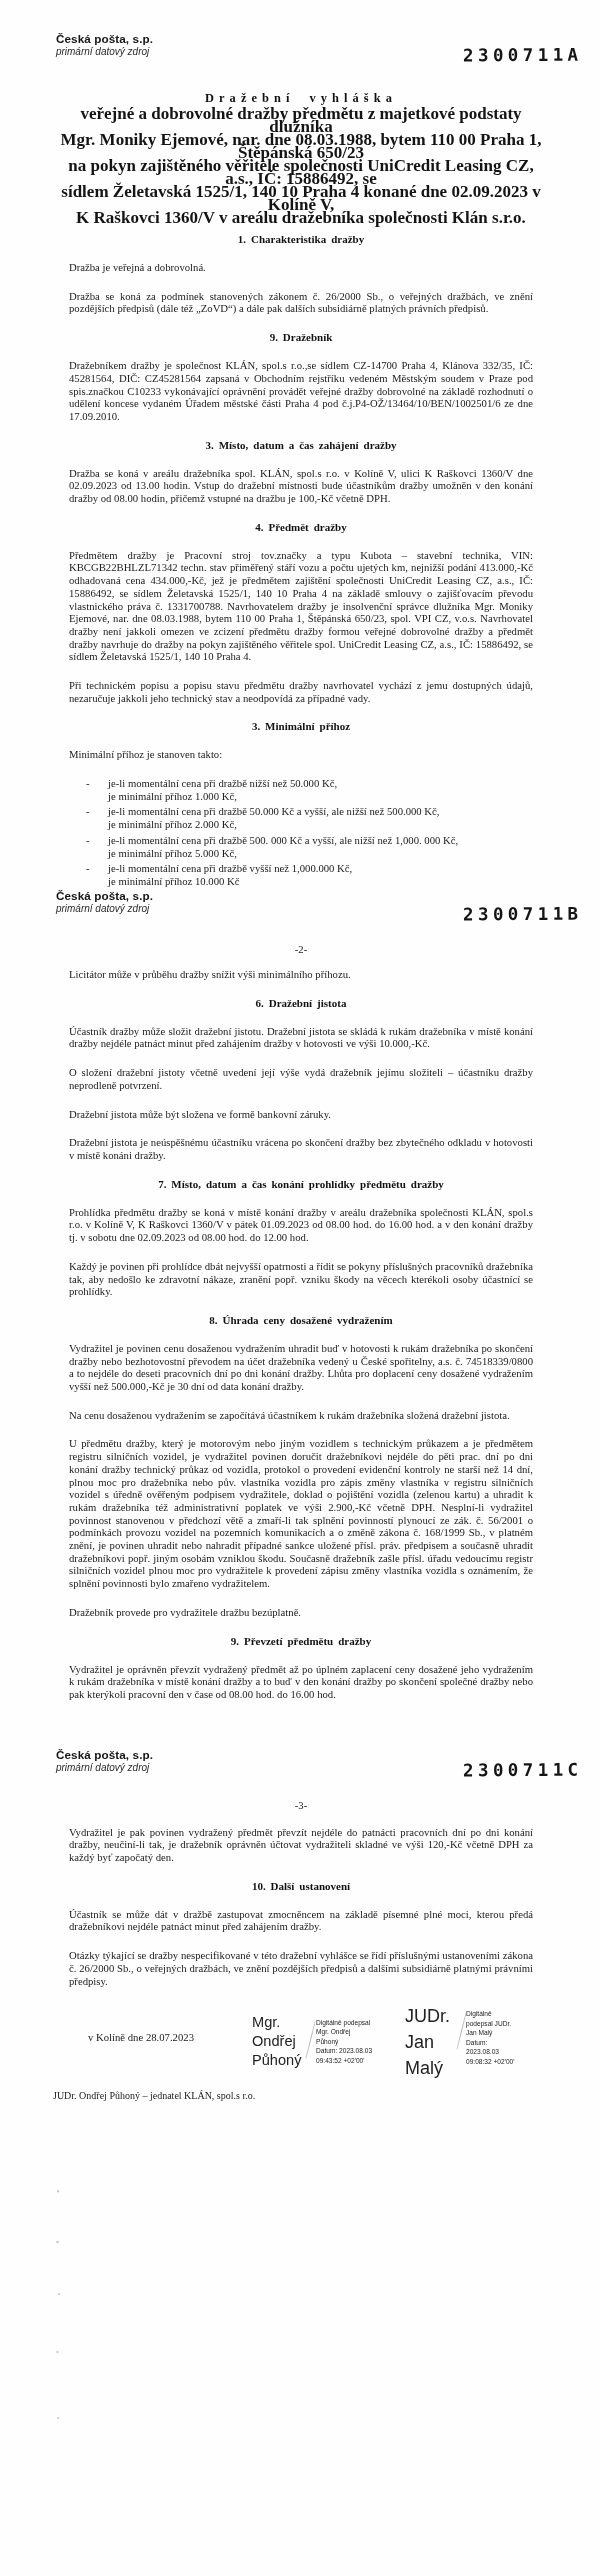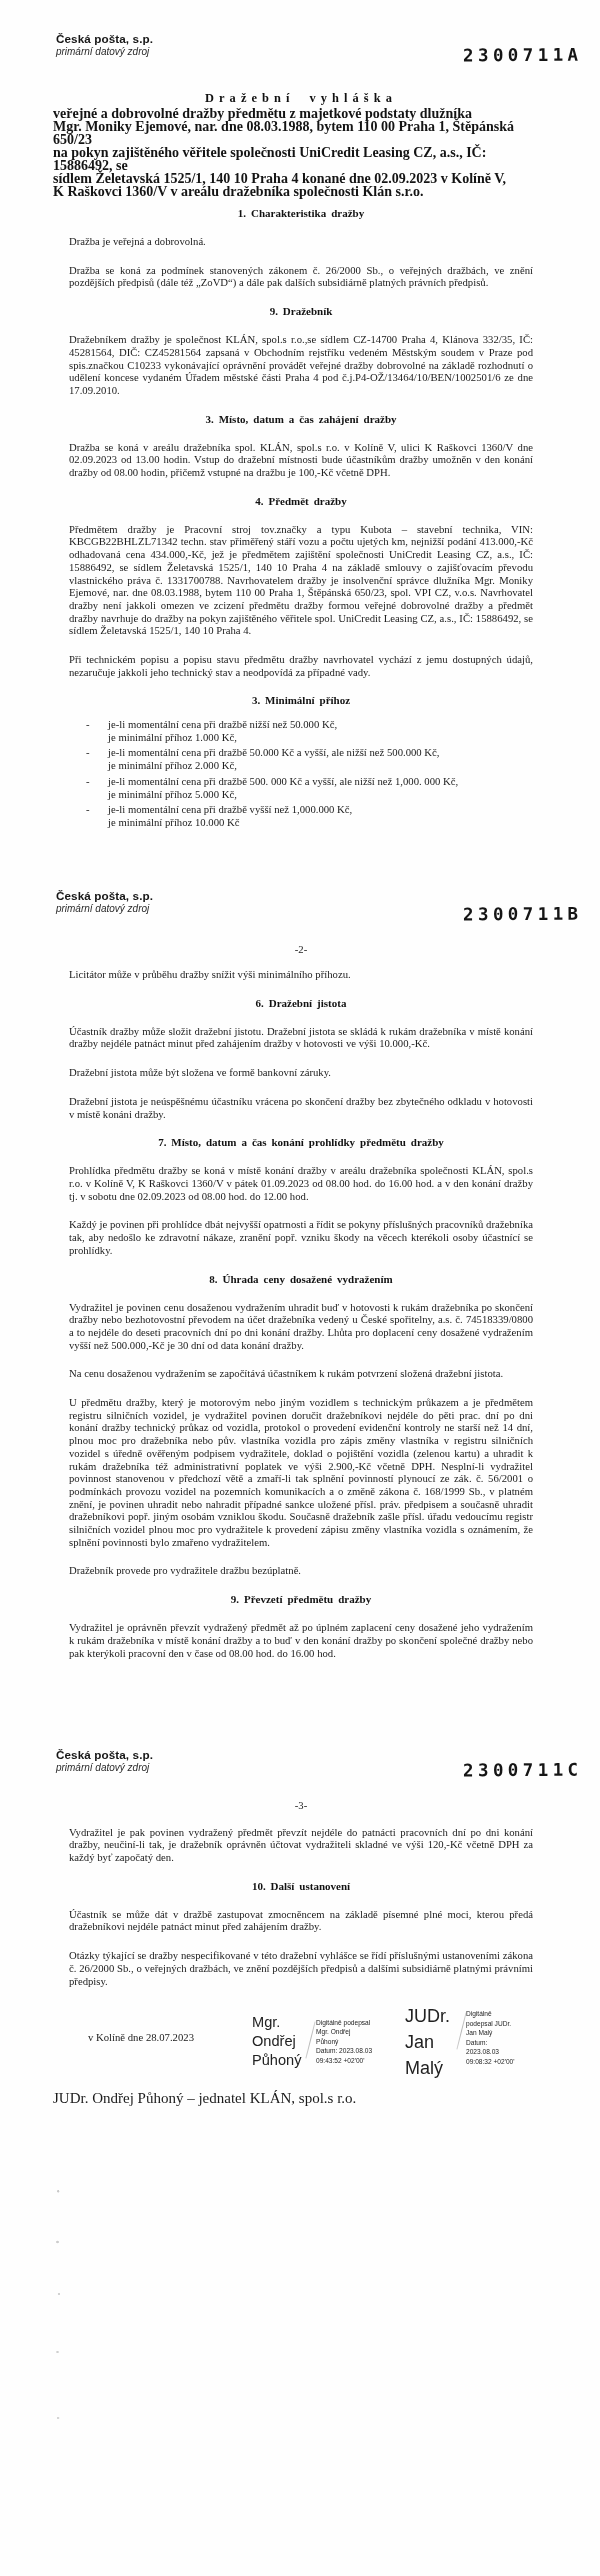--- a/index.html
+++ b/index.html
@@ -8,42 +8,42 @@
   .page{position:absolute;left:0;width:600px;}
   .page-inner{padding:0 51px 0 53px;}
   
   .letterhead{margin-left:2.9px;}
   .lh-company{font-family:"Liberation Sans",sans-serif;font-weight:700;font-size:11.7px;color:#161616;letter-spacing:0.1px;}
   .lh-source{font-family:"Liberation Sans",sans-serif;font-style:italic;font-size:10px;color:#2a2a2a;margin-top:0.7px;}
   
   .stamp{position:absolute;right:17.5px;font-family:"DejaVu Sans Mono",monospace;font-weight:700;font-size:17.5px;letter-spacing:4.4px;color:#151515;transform:rotate(-.4deg);}
   
   .doc-title{text-align:center;font-weight:700;font-size:12.4px;letter-spacing:5.1px;word-spacing:6.6px;color:#111;}
-  .intro{ font-weight:700;font-size:14px;line-height:13px;white-space:pre-line;color:#141414;margin-top:1.5px;}
+  .intro{ text-align:center;font-weight:700;font-size:17px;line-height:13px;white-space:pre-line;color:#141414;margin-top:1.5px;}
   .sec-heading{text-align:center;font-weight:700;font-size:11px;color:#121212;margin:3.7px 0 1.5px 0;word-spacing:2.2px;}
   .para{font-size:10.7px;line-height:12.7px;text-align:justify;margin:16px;}
   .page-no{text-align:center;font-size:10.7px;margin-top:29px;}
   
   .minbid-list{margin-top:11.7px;}
   .minbid-item{display:flex;margin:0 0 2.2px 33px;font-size:10.7px;line-height:13px;}
   .minbid-dash{width:22px;flex:0 0 22px;}
   .minbid-text{white-space:pre-line;}
   
   .sig-row{position:relative;height:84px;margin-top:8.8px;}
   .place-date{position:absolute;left:35px;top:28px;font-size:10.7px;}
   .sig-name{position:absolute;font-family:"Liberation Sans",sans-serif;font-weight:400;color:#222;white-space:pre-line;}
   .sig-name-1{left:199px;top:10.2px;font-size:14.6px;line-height:19px;}
   .sig-name-2{left:352px;top:0;font-size:18px;line-height:26px;}
   .sig-details{position:absolute;font-family:"Liberation Sans",sans-serif;font-size:6.6px;line-height:9.5px;color:#242424;white-space:pre-line;}
   .sig-details-1{left:263px;top:14.6px;width:80px;}
   .sig-details-2{left:413px;top:5.8px;width:77px;}
   .sig-mark{position:absolute;width:0.7px;height:38px;background:linear-gradient(#aaa,#777,#aaa);transform:rotate(14deg);opacity:.55;}
   .sig-mark-1{left:257px;top:17.5px;}
   .sig-mark-2{left:408px;top:8.8px;}
-  .footer-line{font-size:15px;margin-top:2.9px;}
+  .footer-line{font-size:10px;margin-top:2.9px;}
   
   .scan-noise{position:absolute;left:56px;top:2184px;width:4.4px;height:256px;
     background:
       radial-gradient(circle at 2.2px 7.3px,#c9c9c9 0.9px,transparent 1.5px),
       radial-gradient(circle at 1.5px 58px,#cccccc 1px,transparent 1.6px),
       radial-gradient(circle at 2.9px 110px,#d2d2d2 0.9px,transparent 1.5px),
       radial-gradient(circle at 1.5px 168px,#cfcfcf 0.9px,transparent 1.5px),
       radial-gradient(circle at 2.2px 234px,#d5d5d5 0.9px,transparent 1.5px);}
 </style>
 </head>
@@ -74,20 +74,21 @@
       <p class="para">Dražebníkem dražby je společnost KLÁN, spol.s r.o.,se sídlem CZ-14700  Praha 4, Klánova 332/35, IČ: 45281564, DIČ: CZ45281564 zapsaná v Obchodním rejstříku vedeném Městským soudem v Praze pod spis.značkou C10233 vykonávající oprávnění provádět veřejné dražby dobrovolné na základě rozhodnutí o udělení koncese vydaném Úřadem městské části Praha 4 pod č.j.P4-OŽ/13464/10/BEN/1002501/6 ze dne 17.09.2010.</p>
 
       <div class="sec-heading">3.  Místo, datum a čas zahájení dražby</div>
       <p class="para">Dražba se koná v areálu dražebníka spol. KLÁN, spol.s r.o. v Kolíně V, ulici K Raškovci 1360/V dne 02.09.2023 od 13.00 hodin. Vstup do dražební místnosti bude účastníkům dražby umožněn v den konání dražby od 08.00 hodin, přičemž vstupné na dražbu je 100,-Kč včetně DPH.</p>
 
       <div class="sec-heading">4.  Předmět dražby</div>
       <p class="para">Předmětem dražby je Pracovní stroj tov.značky a typu Kubota – stavební technika, VIN: KBCGB22BHLZL71342 techn. stav přiměřený stáří vozu a počtu ujetých km, nejnižší podání 413.000,-Kč odhadovaná cena 434.000,-Kč, jež je předmětem zajištění společnosti UniCredit Leasing CZ, a.s., IČ: 15886492, se sídlem Želetavská 1525/1, 140 10  Praha 4  na základě smlouvy o zajišťovacím převodu vlastnického práva č.  1331700788. Navrhovatelem dražby je insolvenční správce dlužníka Mgr. Moniky Ejemové, nar. dne 08.03.1988, bytem 110 00 Praha 1, Štěpánská 650/23, spol. VPI CZ, v.o.s. Navrhovatel dražby není jakkoli omezen ve zcizení předmětu dražby formou veřejné dobrovolné dražby a předmět dražby navrhuje do dražby na pokyn zajištěného věřitele spol. UniCredit Leasing CZ, a.s., IČ: 15886492, se sídlem Želetavská 1525/1, 140 10  Praha 4.</p>
       <p class="para">Při technickém popisu a popisu stavu předmětu dražby navrhovatel vychází z jemu dostupných údajů, nezaručuje jakkoli jeho technický stav a neodpovídá za případné vady.</p>
 
       <div class="sec-heading" style="margin-top:14.6px;">3.  Minimální příhoz</div>
+      <p class="para">Minimální příhoz je stanoven takto:</p>
 
       <div class="minbid-list">
         <div class="minbid-item">
           <span class="minbid-dash">-</span>
           <span class="minbid-text">je-li momentální cena při dražbě nižší než 50.000 Kč,
 je minimální příhoz 1.000 Kč,</span>
         </div>
         <div class="minbid-item">
           <span class="minbid-dash">-</span>
           <span class="minbid-text">je-li momentální cena při dražbě 50.000 Kč a vyšší, ale nižší než  500.000  Kč,
@@ -114,30 +115,31 @@
         <div class="lh-company">Česká pošta, s.p.</div>
         <div class="lh-source">primární datový zdroj</div>
       </div>
 
       <div class="page-no">-2-</div>
 
       <p class="para" style="margin-top:13px;">Licitátor může v průběhu dražby snížit výši minimálního příhozu.</p>
 
       <div class="sec-heading" style="margin-top:16px;">6.  Dražební jistota</div>
       <p class="para">Účastník dražby může složit dražební jistotu. Dražební jistota se skládá k rukám dražebníka v místě konání dražby nejdéle patnáct minut před zahájením dražby v hotovosti ve výši 10.000,-Kč.</p>
+      <p class="para">O složení dražební jistoty včetně uvedení její výše vydá dražebník jejímu složiteli – účastníku dražby neprodleně potvrzení.</p>
       <p class="para">Dražební jistota může být složena ve formě bankovní záruky.</p>
       <p class="para">Dražební jistota je neúspěšnému účastníku vrácena po skončení dražby bez zbytečného odkladu v hotovosti v místě konáni dražby.</p>
 
       <div class="sec-heading">7.  Místo, datum a čas konání prohlídky předmětu dražby</div>
       <p class="para">Prohlídka  předmětu dražby se koná v místě konání dražby v areálu dražebníka společnosti KLÁN, spol.s r.o. v Kolíně V, K Raškovci 1360/V v pátek 01.09.2023 od 08.00 hod. do 16.00 hod. a v den konání dražby tj. v sobotu dne 02.09.2023 od 08.00 hod. do 12.00 hod.</p>
       <p class="para">Každý je povinen při prohlídce dbát nejvyšší opatrnosti a řídit se pokyny příslušných pracovníků dražebníka tak, aby nedošlo ke zdravotní nákaze, zranění popř. vzniku škody na věcech kterékoli osoby účastnící se prohlídky.</p>
 
       <div class="sec-heading">8.  Úhrada ceny dosažené vydražením</div>
       <p class="para">Vydražitel je povinen cenu dosaženou vydražením uhradit buď v hotovosti k rukám dražebníka po skončení dražby nebo bezhotovostní převodem na účet dražebníka vedený u České spořitelny, a.s. č. 74518339/0800 a to nejdéle do deseti pracovních dní po dni konání dražby. Lhůta pro doplacení ceny dosažené vydražením vyšší než 500.000,-Kč je 30 dní od data konání dražby.</p>
-      <p class="para">Na cenu dosaženou vydražením se započítává účastníkem k rukám potvrzení složená dražební jistota.</p>
+      <p class="para">Na cenu dosaženou vydražením se započítává účastníkem k rukám dražebníka složená dražební jistota.</p>
       <p class="para">U předmětu dražby, který je motorovým nebo jiným vozidlem s technickým průkazem a je předmětem registru silničních vozidel, je vydražitel povinen doručit dražebníkovi nejdéle do pěti prac. dní po dni konání dražby technický průkaz od vozidla, protokol o provedení evidenční kontroly ne starší než 14 dní, plnou moc pro dražebníka nebo pův. vlastníka vozidla pro zápis změny vlastníka v registru silničních vozidel s úředně ověřeným podpisem vydražitele, doklad o pojištění vozidla (zelenou kartu) a uhradit k rukám dražebníka též administrativní poplatek ve výši 2.900,-Kč včetně DPH. Nesplní-li vydražitel povinnost stanovenou v předchozí větě a zmaří-li tak splnění povinností plynoucí ze zák. č. 56/2001 o podmínkách provozu vozidel na pozemních komunikacích a o změně zákona č. 168/1999 Sb., v platném znění, je povinen uhradit nebo nahradit případné sankce uložené přísl. práv. předpisem  a současně uhradit dražebníkovi popř. jiným osobám vzniklou škodu. Současně dražebník zašle přísl. úřadu vedoucímu registr silničních vozidel plnou moc pro vydražitele k provedení zápisu změny vlastníka vozidla s oznámením, že splnění povinnosti bylo zmařeno vydražitelem.</p>
       <p class="para" style="margin-top:11.7px;">Dražebník provede pro vydražitele dražbu bezúplatně.</p>
 
       <div class="sec-heading">9.  Převzetí předmětu dražby</div>
       <p class="para">Vydražitel je oprávněn převzít vydražený předmět až po úplném zaplacení ceny dosažené jeho vydražením k rukám dražebníka v místě konání dražby a to buď v den konání dražby po skončení společné dražby nebo pak kterýkoli pracovní den v čase od 08.00 hod. do 16.00 hod.</p>
     </div>
   </div>
 
   <div class="page" style="top:1744px;">
     <div class="stamp" style="top:16px;">2300711C</div>

